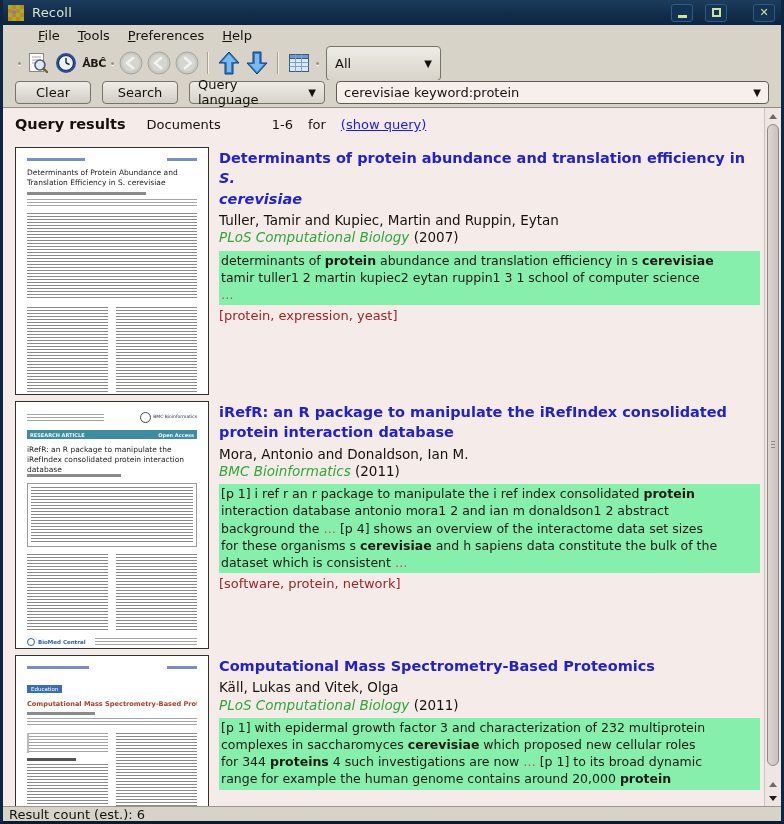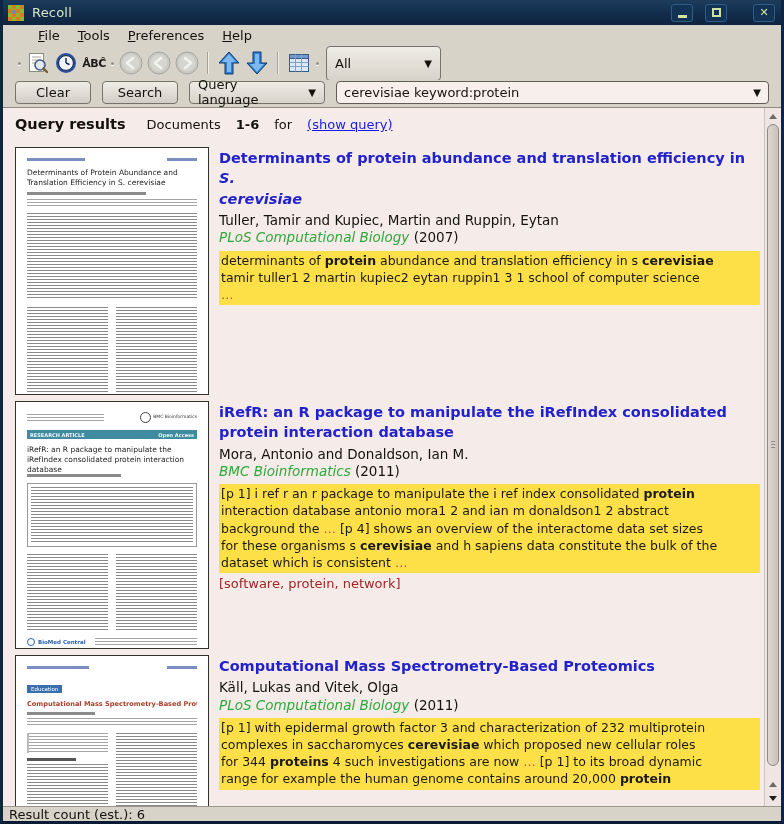--- a/index.html
+++ b/index.html
@@ -52,33 +52,33 @@
   .searchcombo { flex:1; height:23px; display:flex; align-items:center; border:1px solid #5f5c55; border-radius:4px;
                  background:#f7efec; padding:0 7px; font-size:13px; color:#15120d; cursor:text; }
   .searchcombo .arrow { margin-left:auto; font-size:10px; color:#15120d; }
 
   
   .results { flex:1; position:relative; background:#f5ebe8; border-top:1px solid #8f8b83; overflow:hidden; }
   .results-inner { position:absolute; top:0; left:0; right:17px; bottom:0; overflow:hidden; padding:8px 4px 0 12px; }
 
   .results-header { font-size:13px; color:#15120d; margin-bottom:15px; display:flex; align-items:baseline; gap:15px; }
   .qr-title { font-size:14.5px; font-weight:bold; margin-right:6px; }
-  .qr-range { font-weight:bold; }
+  .qr-range { font-weight:normal;margin-left:36px; }
   .qr-link { color:#1a1aee; text-decoration:underline; cursor:pointer; }
 
   .result { display:flex; gap:10px; margin-bottom:6px; }
   .rthumb { width:194px; height:248px; flex:none; background:#fff; border:1px solid #30302c; cursor:pointer;
             overflow:hidden; position:relative; }
   .rtext { flex:1; min-width:0; padding-top:1px; }
   .rtitle { color:#2222cc; font-weight:bold; font-size:14.5px; line-height:1.4; cursor:pointer; }
   .rauthors { font-size:13.5px; color:#15120d; line-height:1.35; margin-top:2px; }
   .rjournal { font-size:13.5px; line-height:1.3; }
   .jname { color:#2fa83c; font-style:italic; }
   .jyear { color:#15120d; }
-  .rsnippet { background:#fde047; font-size:12.5px; line-height:1.37; color:#1c1a16; margin-top:4px; padding:1px 4px 2px 2px; }
+  .rsnippet { background:#86efac; font-size:12.5px; line-height:1.37; color:#1c1a16; margin-top:4px; padding:1px 4px 2px 2px; }
   .sb { font-weight:bold; } .si { font-style:italic; } .sr { color:#c05050; }
   .rkeywords { color:#a22525; font-size:13px; margin-top:3px; }
 
   
   .scrollbar { position:absolute; top:0; right:0; bottom:0; width:17px; background:#efe6e3;
                border-left:1px solid #cbc3bf; }
   .sb-arrow { position:absolute; left:0; width:16px; height:14px; display:flex; align-items:center; justify-content:center; cursor:pointer; }
   .tri-up { width:0; height:0; border-left:4px solid transparent; border-right:4px solid transparent; border-bottom:5px solid #6d6a64; }
   .tri-down { width:0; height:0; border-left:4px solid transparent; border-right:4px solid transparent; border-top:5px solid #201e1a; }
   .sb-thumb { position:absolute; left:2px; right:2px; top:16px; bottom:40px; border-radius:7px;
@@ -285,20 +285,21 @@
           </div>
         </div>
         <div class="rtext">
           <div class="rtitle"><span>Determinants of protein abundance and translation efficiency in </span><span class="si">S.</span><br><span class="si">cerevisiae</span></div>
           <div class="rauthors">Tuller, Tamir and Kupiec, Martin and Ruppin, Eytan</div>
           <div class="rjournal">
             <span class="jname">PLoS Computational Biology</span>
             <span class="jyear">(2007)</span>
           </div>
           <div class="rsnippet"><span>determinants of </span><span class="sb">protein</span><span> abundance and translation efficiency in s </span><span class="sb">cerevisiae</span><br><span>tamir tuller1 2 martin kupiec2 eytan ruppin1 3 1 school of computer science</span><br><span class="sr"> …</span></div>
+          <div class="rkeywords">[protein, expression, yeast]</div>
         </div>
       </div>
 
       <div class="result">
         <div class="rthumb">
           <div class="page">
             <div class="thead-row">
               <span class="p2-cite lines lt"></span>
               <span class="bmc-logo">
                 <span class="bmc-circle"></span>

